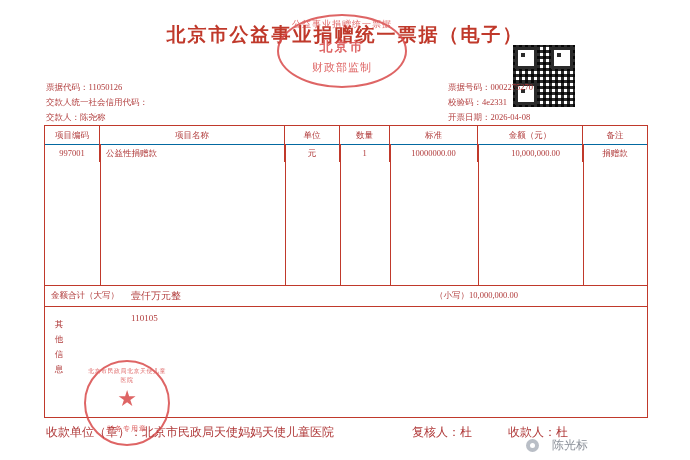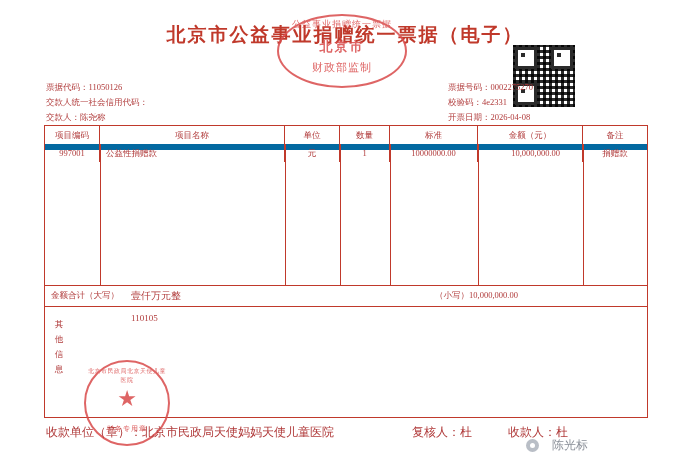--- a/index.html
+++ b/index.html
@@ -62,21 +62,21 @@
   .m-r2{left:448px;top:97px;}
   .m-r3{left:448px;top:112px;}
 
   
   .tbl{
     position:absolute;left:44px;top:125px;width:602px;height:180px;
     border:1px solid #c0392b;
   }
   .row-head{
     position:absolute;left:0;top:0;width:602px;height:18px;
-    border-bottom:6px solid #0369a1;
+    border-bottom:1px solid #0369a1;
   }
   .row-data{position:absolute;left:0;top:18px;width:602px;height:18px;}
   .cell{
     position:absolute;top:0;height:100%;
     font-size:8.5px;color:#b03a3a;
     display:flex;align-items:center;justify-content:center;
     box-sizing:border-box;
     border-right:1px solid #c0392b;
     text-align:center;
     line-height:1.05;

